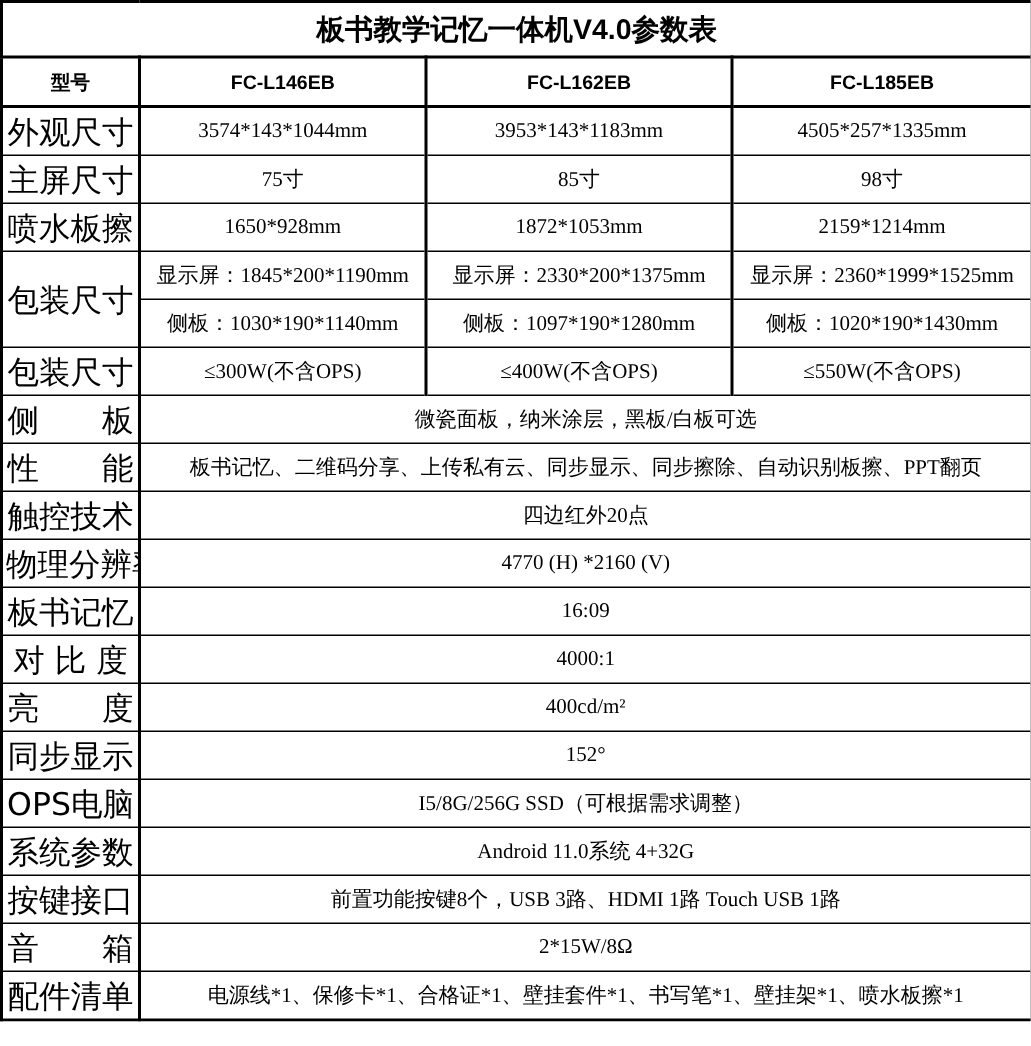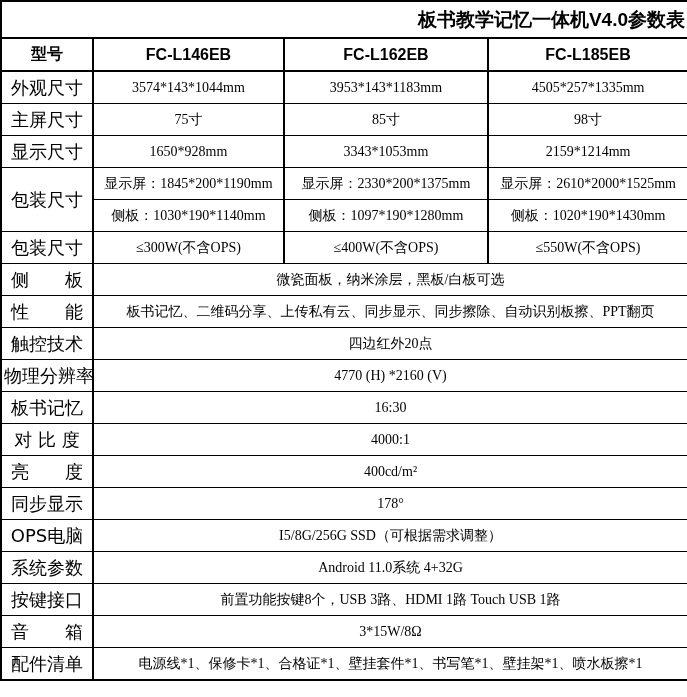--- a/index.html
+++ b/index.html
@@ -18,40 +18,40 @@
     border: 1px solid #000000;
     border-left-width: 2px;
     border-right-width: 2px;
     text-align: center;
     vertical-align: middle;
     padding: 0 2px;
     overflow: hidden;
     white-space: nowrap;
   }
   
-  .spec-table tr:first-child td { border-top-width: 2px; text-align: right; }
+  .spec-table tr:first-child td { border-top-width: 2px; }
   .spec-table tr:last-child td { border-bottom-width: 2px; }
 
   .title-cell {
     height: 35px;
     font-family: "Liberation Sans", "DejaVu Sans", sans-serif;
     font-weight: bold;
     font-size: 19px;
     border-bottom-width: 2px !important;
   }
   .spec-table th {
     height: 31px;
     font-family: "Liberation Sans", "DejaVu Sans", sans-serif;
     font-weight: bold;
-    font-size: 16px;
+    font-size: 13px;
     border-bottom-width: 2px;
   }
   .label-cell {
     height: 31px;
-    font-size: 18px;
+    font-size: 21px;
     font-family: "DejaVu Sans", "Liberation Sans", sans-serif;
   }
   .value-cell {
     height: 31px;
     font-size: 14px;
     font-family: Liberation Serif, serif;
   }
 </style>
 </head>
 <body>
@@ -84,31 +84,31 @@
   </tr>
 
   <tr>
     <td class="label-cell">主屏尺寸</td>
     <td class="value-cell">75寸</td>
     <td class="value-cell">85寸</td>
     <td class="value-cell">98寸</td>
   </tr>
 
   <tr>
-    <td class="label-cell">显示尺寸</td>
+    <td class="label-cell">喷水板擦</td>
     <td class="value-cell">1650*928mm</td>
-    <td class="value-cell">3343*1053mm</td>
+    <td class="value-cell">1872*1053mm</td>
     <td class="value-cell">2159*1214mm</td>
   </tr>
 
   <tr>
     <td class="label-cell" rowspan="2">包装尺寸</td>
     <td class="value-cell">显示屏：1845*200*1190mm</td>
     <td class="value-cell">显示屏：2330*200*1375mm</td>
-    <td class="value-cell">显示屏：2610*2000*1525mm</td>
+    <td class="value-cell">显示屏：2360*1999*1525mm</td>
   </tr>
   <tr>
     <td class="value-cell">侧板：1030*190*1140mm</td>
     <td class="value-cell">侧板：1097*190*1280mm</td>
     <td class="value-cell">侧板：1020*190*1430mm</td>
   </tr>
 
   <tr>
     <td class="label-cell">包装尺寸</td>
     <td class="value-cell">≤300W(不含OPS)</td>
@@ -131,56 +131,56 @@
     <td class="value-cell" colspan="3">四边红外20点</td>
   </tr>
 
   <tr>
     <td class="label-cell">物理分辨率</td>
     <td class="value-cell" colspan="3">4770 (H) *2160 (V)</td>
   </tr>
 
   <tr>
     <td class="label-cell">板书记忆</td>
-    <td class="value-cell" colspan="3">16:30</td>
+    <td class="value-cell" colspan="3">16:09</td>
   </tr>
 
   <tr>
     <td class="label-cell">对 比 度</td>
     <td class="value-cell" colspan="3">4000:1</td>
   </tr>
 
   <tr>
     <td class="label-cell">亮　　度</td>
     <td class="value-cell" colspan="3">400cd/m²</td>
   </tr>
 
   <tr>
     <td class="label-cell">同步显示</td>
-    <td class="value-cell" colspan="3">178°</td>
+    <td class="value-cell" colspan="3">152°</td>
   </tr>
 
   <tr>
     <td class="label-cell">OPS电脑</td>
     <td class="value-cell" colspan="3">I5/8G/256G SSD（可根据需求调整）</td>
   </tr>
 
   <tr>
     <td class="label-cell">系统参数</td>
     <td class="value-cell" colspan="3">Android 11.0系统 4+32G</td>
   </tr>
 
   <tr>
     <td class="label-cell">按键接口</td>
     <td class="value-cell" colspan="3">前置功能按键8个，USB 3路、HDMI 1路 Touch USB 1路</td>
   </tr>
 
   <tr>
     <td class="label-cell">音　　箱</td>
-    <td class="value-cell" colspan="3">3*15W/8Ω</td>
+    <td class="value-cell" colspan="3">2*15W/8Ω</td>
   </tr>
 
   <tr>
     <td class="label-cell">配件清单</td>
     <td class="value-cell" colspan="3">电源线*1、保修卡*1、合格证*1、壁挂套件*1、书写笔*1、壁挂架*1、喷水板擦*1</td>
   </tr>
 </tbody>
   </table>
 
 </body></html>

